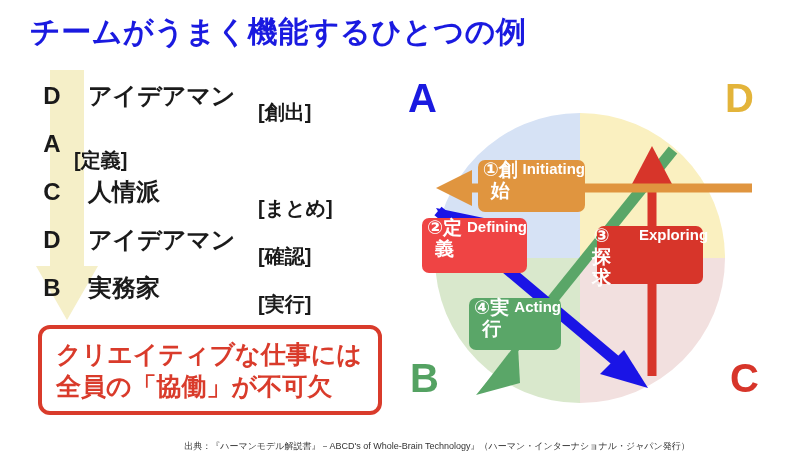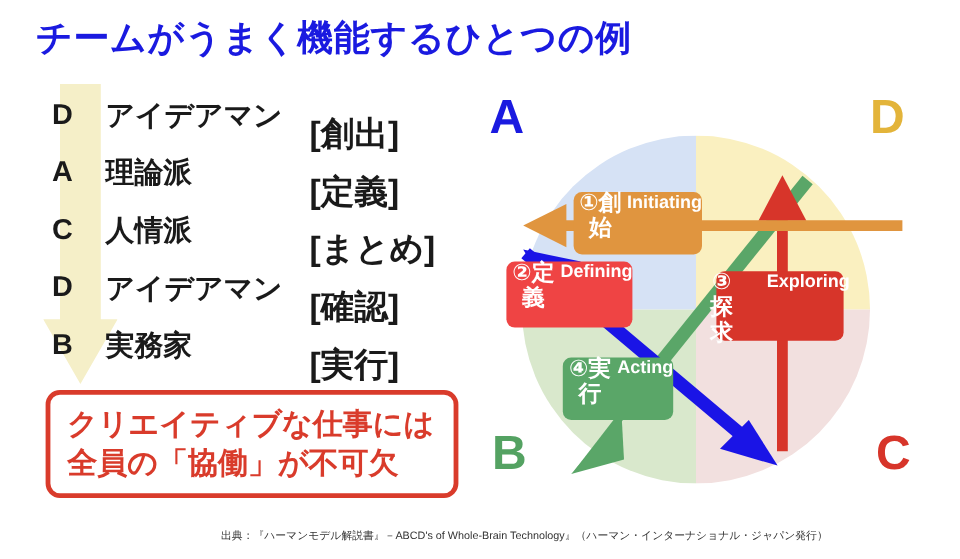--- a/index.html
+++ b/index.html
@@ -35,21 +35,21 @@
   .row .letter{
     width:44px;text-align:center;
     font-size:24px;font-weight:bold;color:#1a1a1a;
     flex:0 0 44px;
   }
   .row .role{
     font-size:24px;font-weight:bold;color:#1a1a1a;
     margin-left:14px;width:170px;white-space:nowrap;
   }
   .row .act{
-    font-size:28px;font-weight:bold;color:#1a1a1a;
+    font-size:20px;font-weight:bold;color:#1a1a1a;
     white-space:nowrap;
     margin-top:32px;
   }
 
   
   .callout{
     position:absolute;left:38px;top:325px;width:344px;height:90px;
     border:4px solid #d93b2b;border-radius:12px;
     background:#ffffff;
     display:flex;flex-direction:column;justify-content:center;
@@ -106,21 +106,20 @@
   </svg>
 
   <div class="list">
     <div class="row">
       <div class="letter">D</div>
       <div class="role">アイデアマン</div>
       <div class="act">[創出]</div>
     </div>
     <div class="row">
       <div class="letter">A</div>
-      <div class="role">理論派</div>
       <div class="act">[定義]</div>
     </div>
     <div class="row">
       <div class="letter">C</div>
       <div class="role">人情派</div>
       <div class="act">[まとめ]</div>
     </div>
     <div class="row">
       <div class="letter">D</div>
       <div class="role">アイデアマン</div>

